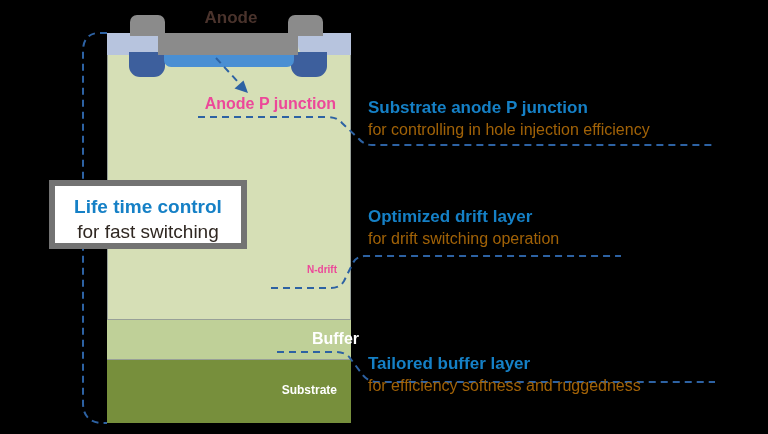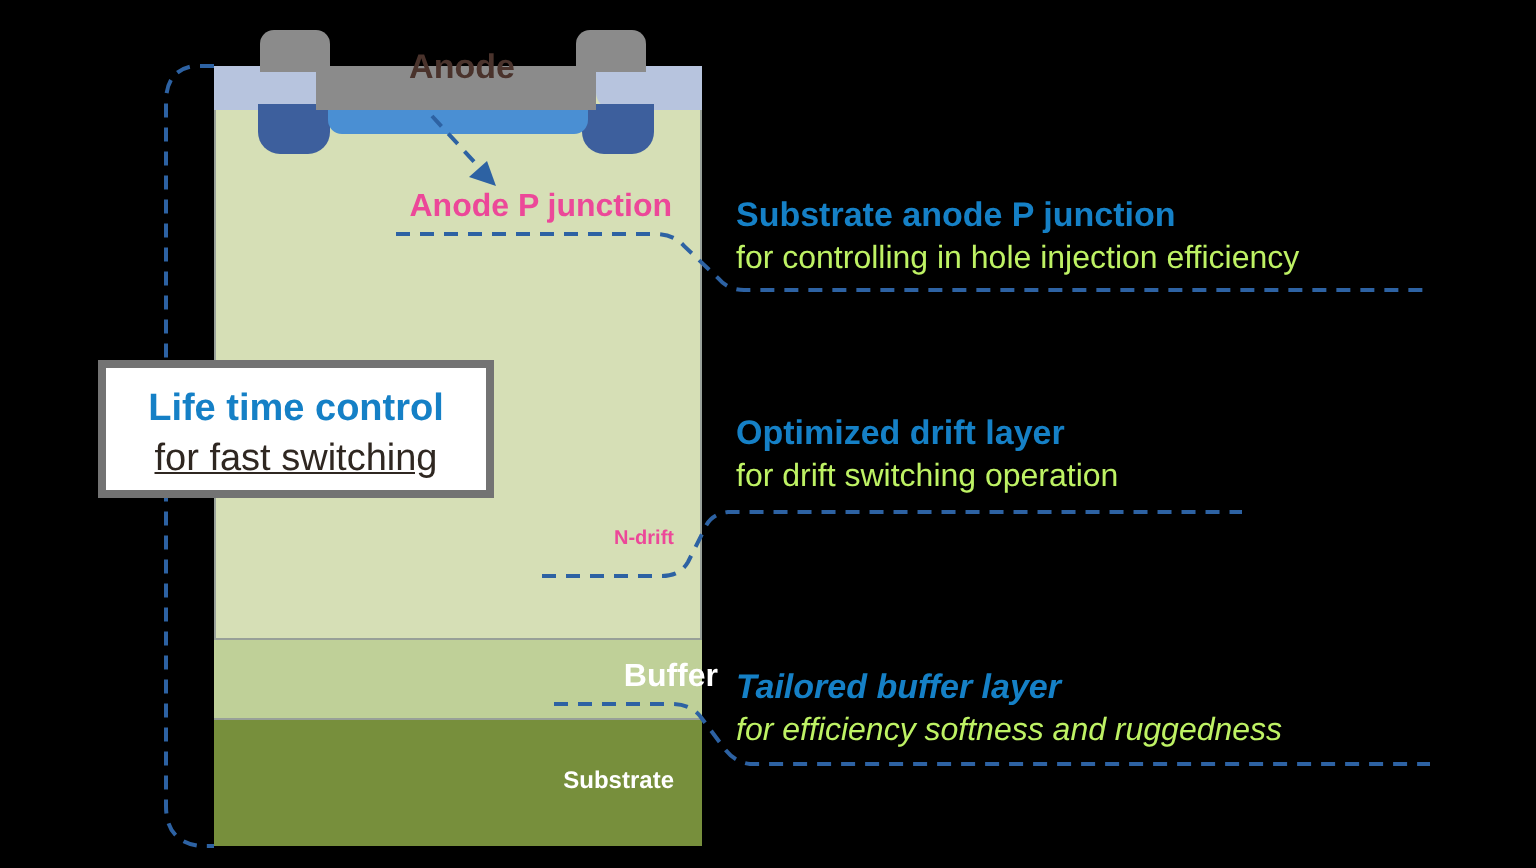--- a/index.html
+++ b/index.html
@@ -22,37 +22,37 @@
   #metal-bar{left:158px;top:33px;width:140px;height:22px;background:#8b8b8b;}
   .tab{top:15px;width:35px;height:21px;background:#8b8b8b;border-radius:7px 7px 0 0;}
   #tab-left{left:130px;}
   #tab-right{left:288px;}
   
   #lines{position:absolute;left:0;top:0;width:768px;height:434px;z-index:5;}
   #lines path{fill:none;stroke:#2d62a3;stroke-width:2;stroke-dasharray:7 5;}
   #lines .ah{fill:#2d62a3;stroke:none;}
   
   .dev-label{z-index:6;font-weight:bold;color:#ec4899;white-space:nowrap;}
-  #anode-label{left:161px;top:24px;width:140px;text-align:center;font-size:17px;color:#4a332c;}
+  #anode-label{left:161px;top:8px;width:140px;text-align:center;font-size:17px;color:#4a332c;}
   #apj-label{right:432px;top:95px;font-size:16px;}
   #ndrift-label{right:431px;top:264px;font-size:10px;}
   #buffer-label{right:409px;top:330px;font-size:16px;color:#ffffff;}
   #substrate-label{right:431px;top:383px;font-size:12px;color:#ffffff;}
   
-  #callout{left:49px;top:180px;width:198px;height:69px;background:#ffffff;border:4px solid #737373;
+  #callout{left:49px;top:180px;width:198px;height:69px;background:#ffffff;border:6px solid #737373;
     box-sizing:border-box;z-index:7;text-align:center;padding-top:8px;}
   #callout .t1{font-size:19px;font-weight:bold;color:#1580c6;line-height:25px;}
-  #callout .t2{font-size:19px;color:#2f2721;line-height:25px;text-decoration:underline;}
+  #callout .t2{font-size:19px;color:#2f2721;line-height:25px;}
   
   .annot{left:368px;z-index:6;white-space:nowrap;}
   .annot .at{font-size:17px;font-weight:bold;color:#1580c6;line-height:22px;}
-  .annot .ad{font-size:16px;color:#bef264;line-height:22px;}
+  .annot .ad{font-size:16px;color:#a16207;line-height:22px;}
   #annot-1{top:97px;}
   #annot-2{top:206px;}
-  #annot-3{top:333px;font-style:italic;}
+  #annot-3{top:353px;}
 </style>
 </head>
 <body>
 
 <div id="canvas">
 
   <div class="abs" id="body-region"></div>
   <div class="abs" id="buffer-region"></div>
   <div class="abs" id="substrate-region"></div>
   <div class="abs peri" id="peri-left"></div>

